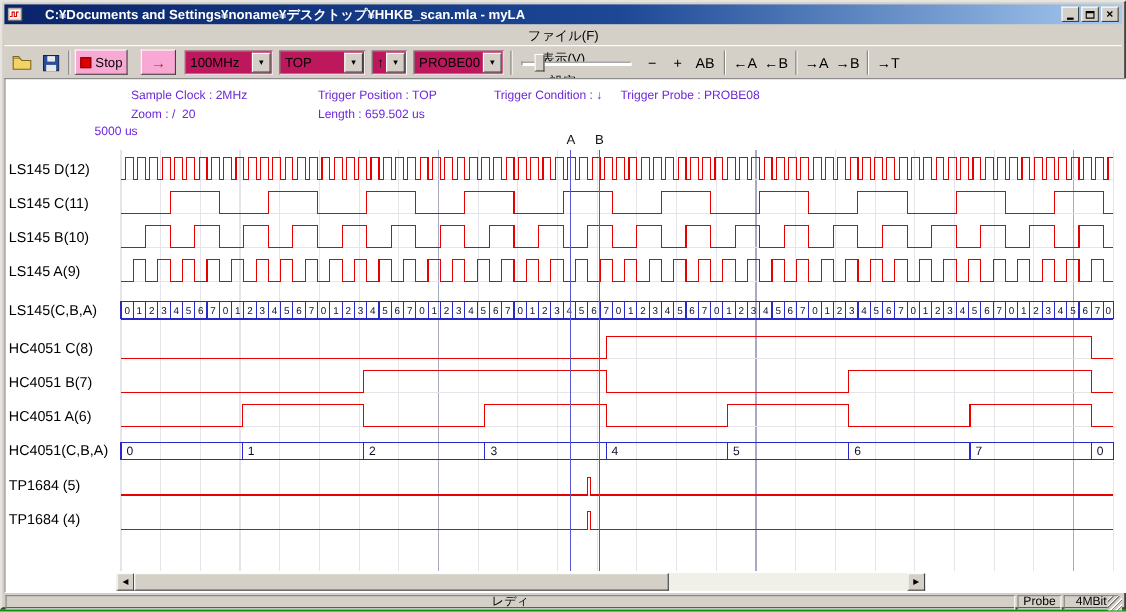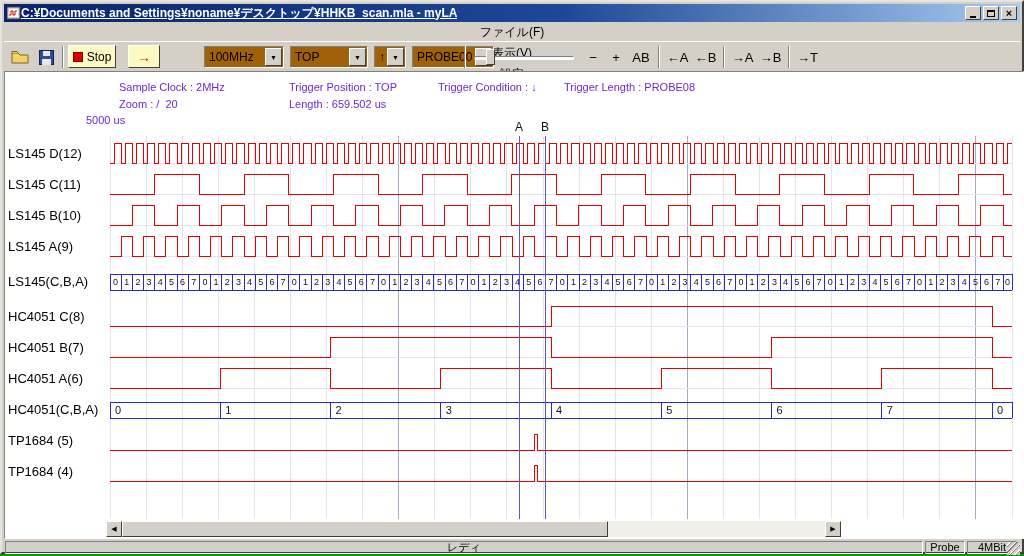--- a/index.html
+++ b/index.html
@@ -6,43 +6,43 @@
   html,body { width:1024px; height:556px; }
   body { position:relative; background:#009a00; overflow:hidden; }
 
   .win { position:absolute; left:0; top:0; width:1024px; height:554px; background:#d4d0c8;
          border:2px solid; border-color:#e6e4de #404040 #404040 #e6e4de; }
 
   
   .titlebar { position:absolute; left:2px; top:2px; width:1016px; height:18px;
     background:linear-gradient(90deg,#0a246a 0%,#1c4896 55%,#a6caf0 100%);
     display:flex; align-items:center; padding:0 3px; color:#fff; font-size:12px; font-weight:bold; }
-  .titlebar .title { white-space:nowrap; overflow:hidden; margin-left:0;text-decoration:underline; }
+  .titlebar .title { white-space:nowrap; overflow:hidden; margin-left:20px; }
   .tb-btns { margin-left:auto; display:flex; gap:2px; }
   .tb-btn { width:16px; height:14px; background:#d4d0c8; border:1px solid; border-color:#fff #404040 #404040 #fff;
     display:flex; align-items:center; justify-content:center; color:#000; font-size:10px; line-height:10px; }
   .glyph-min { width:6px; height:2px; background:#000; margin-top:7px; }
   .glyph-max { width:8px; height:7px; border:1px solid #000; border-top:2px solid #000; }
   .tb-close { font-weight:bold; font-size:11px; }
 
   
   .menubar { position:absolute; left:2px; top:20px; width:1016px; height:19px; display:flex; align-items:center; font-size:12px;flex-direction:column; }
   .menu-item { padding:2px 7px; }
 
   
   .toolbar { position:absolute; left:2px; top:39px; width:1016px; height:30px;
     border-top:1px solid #fff; }
   .toolbar > * { position:absolute; }
   .icon-btn { width:24px; height:24px; top:3px; display:flex; align-items:center; justify-content:center; }
   .tsep { top:4px; width:2px; height:22px; border-left:1px solid #808080; border-right:1px solid #fff; }
-  .push-btn { top:3px; height:23px; background:#fef9c3; border:1px solid; border-color:#fff #404040 #404040 #fff;
+  .push-btn { top:3px; height:23px; background:#f9a8d4; border:1px solid; border-color:#fff #404040 #404040 #fff;
     display:flex; align-items:center; justify-content:center; gap:4px; font-size:12px; }
   .stop-square { width:10px; height:10px; background:#e00000; border:1px solid #7d0000; }
   .run-arrow { color:#cc2200; font-weight:bold; font-size:14px; }
-  .combo { top:4px; height:22px; background:#a16207; border:1px solid; border-color:#808080 #fff #fff #808080; font-size:12px;margin-left:36px; }
+  .combo { top:4px; height:22px; background:#be185d; border:1px solid; border-color:#808080 #fff #fff #808080; font-size:12px; }
   .combo .val { position:absolute; left:4px; top:3px; }
   .combo .drop { position:absolute; right:1px; top:1px; width:17px; height:18px; background:#d4d0c8;
     border:1px solid; border-color:#fff #404040 #404040 #fff; display:flex; align-items:center; justify-content:center;
     font-size:7px; color:#000; }
   .slider { top:4px; height:22px; }
   .slider .groove { position:absolute; left:2px; right:2px; top:10px; height:4px; background:#fff;
     border:1px solid; border-color:#808080 #fff #fff #808080; }
   .slider .thumb { position:absolute; left:14px; top:3px; width:9px; height:16px; background:#d4d0c8;
     border:1px solid; border-color:#fff #404040 #404040 #fff; }
   .fbtn { top:4px; height:22px; display:flex; align-items:center; justify-content:center; font-size:13px; color:#000; }
@@ -157,22 +157,22 @@
     <div class="fbtn" style="left:725px; width:27px">→A</div>
     <div class="fbtn" style="left:753px; width:27px">→B</div>
     <div class="tsep" style="left:784px"></div>
     <div class="fbtn" style="left:790px; width:27px">→T</div>
   </div>
 
   <div class="client"></div>
 
   <div class="info-text" style="left:117px; top:79px">Sample Clock : 2MHz</div>
   <div class="info-text" style="left:287px; top:79px">Trigger Position : TOP</div>
-  <div class="info-text" style="left:436px; top:79px">Trigger Condition : ↓</div>
-  <div class="info-text" style="left:562px; top:79px">Trigger Length : PROBE08</div>
+  <div class="info-text" style="left:447px; top:79px">Trigger Condition : ↓</div>
+  <div class="info-text" style="left:562px; top:79px">Trigger Probe : PROBE08</div>
   <div class="info-text" style="left:117px; top:96px">Zoom : /  20</div>
   <div class="info-text" style="left:287px; top:96px">Length : 659.502 us</div>
   <div class="info-text" style="left:84px; top:112px">5000 us</div>
 
   <svg id="wave-svg">
       <line x1="108" y1="134" x2="108" y2="517" stroke="#e4e4ea" shape-rendering="crispEdges"></line>
       <line x1="144.1" y1="134" x2="144.1" y2="517" stroke="#e4e4ea" shape-rendering="crispEdges"></line>
       <line x1="180.2" y1="134" x2="180.2" y2="517" stroke="#e4e4ea" shape-rendering="crispEdges"></line>
       <line x1="216.2" y1="134" x2="216.2" y2="517" stroke="#e4e4ea" shape-rendering="crispEdges"></line>
       <line x1="252.3" y1="134" x2="252.3" y2="517" stroke="#e4e4ea" shape-rendering="crispEdges"></line>

